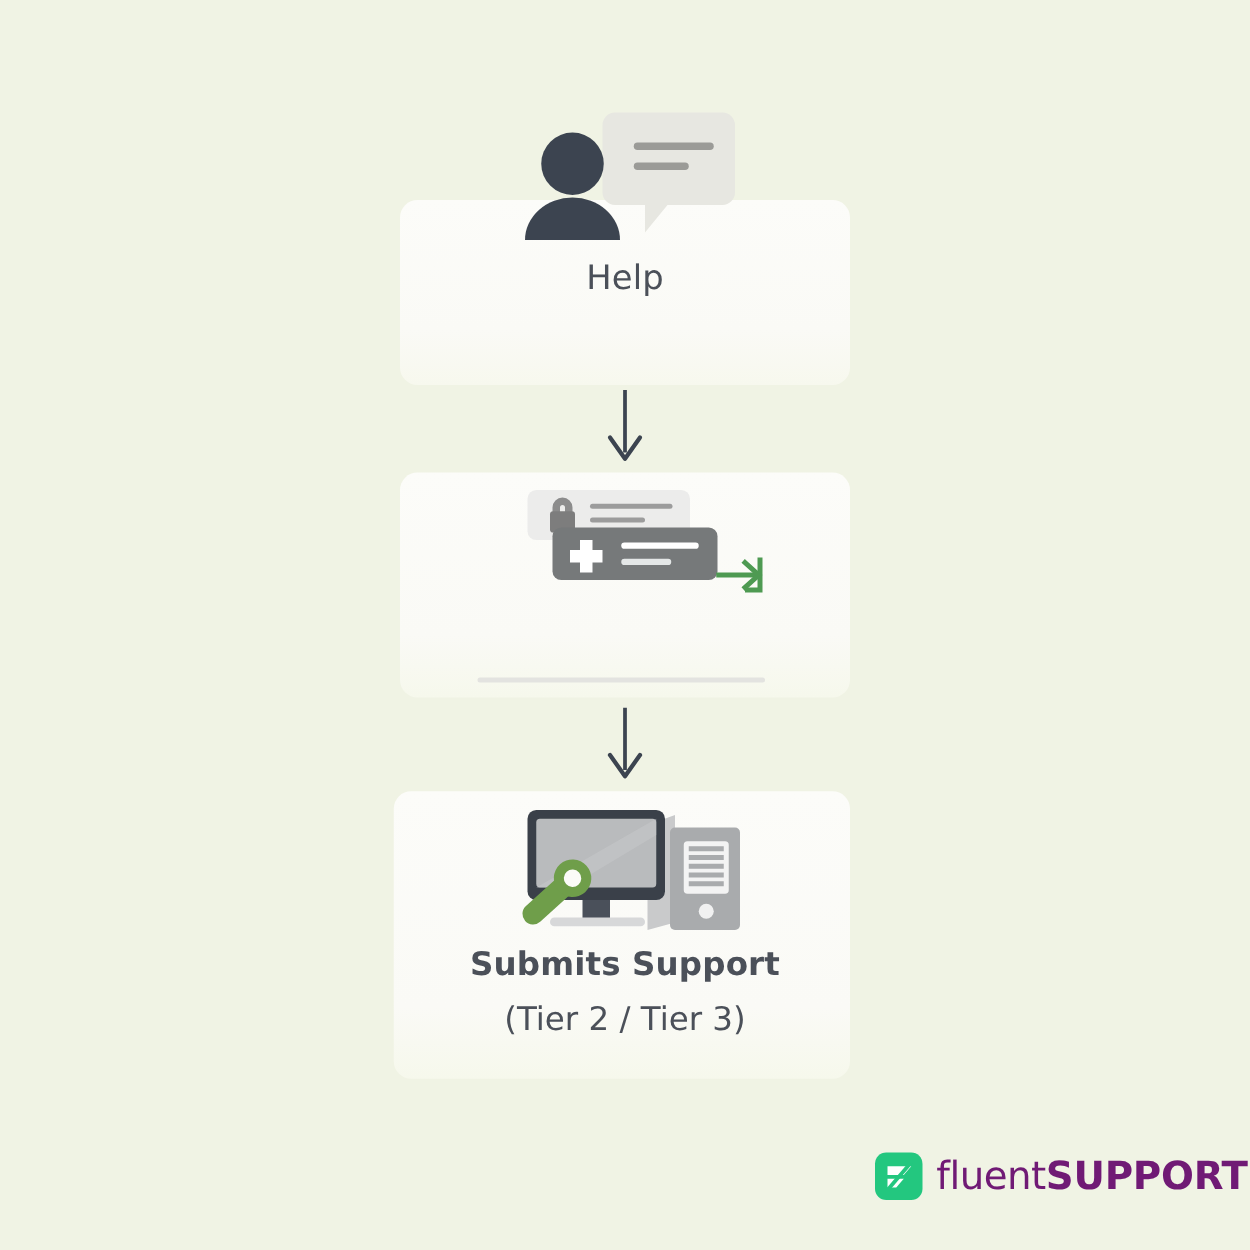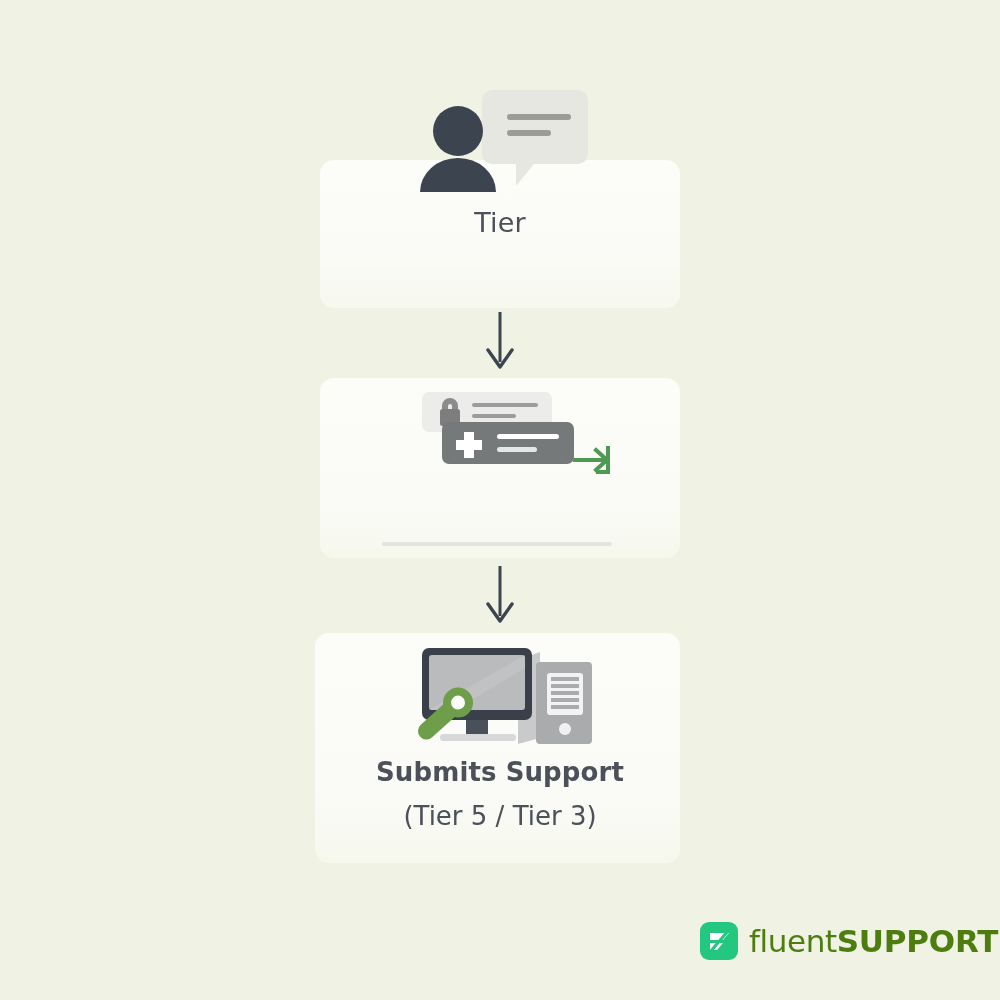--- a/index.html
+++ b/index.html
@@ -136,21 +136,21 @@
   .logo-mark {
     width: 38px;
     height: 38px;
     border-radius: 9px;
     background: #23c77f;
     position: relative;
     flex: 0 0 auto;
   }
   .logo-word {
     font-size: 31px;
-    color: #4d7c0f;
+    color: #701a75;
     letter-spacing: -0.4px;
     white-space: nowrap;
   }
   .logo-word .light { font-weight: normal; }
   .logo-word .heavy { font-weight: bold; letter-spacing: -0.2px; }
 </style>
 </head>
 <body>
 
 <div id="stage">
@@ -163,21 +163,21 @@
       <path d="M72 2 h86 a10 10 0 0 1 10 10 v54 a10 10 0 0 1 -10 10 h-44 l-18 22 v-22 h-24 a10 10 0 0 1 -10 -10 v-54 a10 10 0 0 1 10 -10 z" fill="#e7e7e1"></path>
       <rect x="87" y="26" width="64" height="6" rx="3" fill="#9b9b97"></rect>
       <rect x="87" y="42" width="44" height="6" rx="3" fill="#9b9b97"></rect>
 
       <circle cx="38" cy="43" r="25" fill="#3c4450"></circle>
       <path d="M0 104 a38 34 0 0 1 76 0 z" fill="#3c4450"></path>
     </svg>
   </div>
 
   <div class="labels" style="top:206px;">
-    <div class="ttl">Tier</div>
+    <div class="ttl">Help</div>
   </div>
 
   <div class="arrow a1">
     <svg width="34" height="62" viewBox="0 0 34 62">
       <line x1="17" y1="0" x2="17" y2="50" stroke="#3c4450" stroke-width="3"></line>
       <path d="M5 38 L17 55 L29 38" fill="none" stroke="#3c4450" stroke-width="3.4" stroke-linecap="round" stroke-linejoin="round"></path>
     </svg>
   </div>
 
   <div class="card c2"></div>
@@ -243,21 +243,21 @@
       <g transform="rotate(-42 45 75)">
         <rect x="12" y="66" width="56" height="17" rx="8.5" fill="#6f9e4a"></rect>
         <circle cx="63" cy="74.5" r="15" fill="#6f9e4a"></circle>
         <circle cx="63" cy="74.5" r="7" fill="#fbfbf8"></circle>
       </g>
     </svg>
   </div>
 
   <div class="labels" style="top:756px;">
     <div class="ttl bold">Submits Support</div>
-    <div class="tier" style="margin-top:12px;">(Tier 5 / Tier 3)</div>
+    <div class="tier" style="margin-top:12px;">(Tier 2 / Tier 3)</div>
   </div>
 
   <div class="logo">
     <div class="logo-mark">
       <svg width="38" height="38" viewBox="0 0 38 38">
         <path d="M10 11 h19 l-6 7 h-13 z" fill="#ffffff"></path>
         <path d="M10 21 h13 l-6 7 h-7 z" fill="#ffffff"></path>
         <path d="M26 9 l4 0 l-18 21 l-4 0 z" fill="#23c77f"></path>
       </svg>
     </div>

